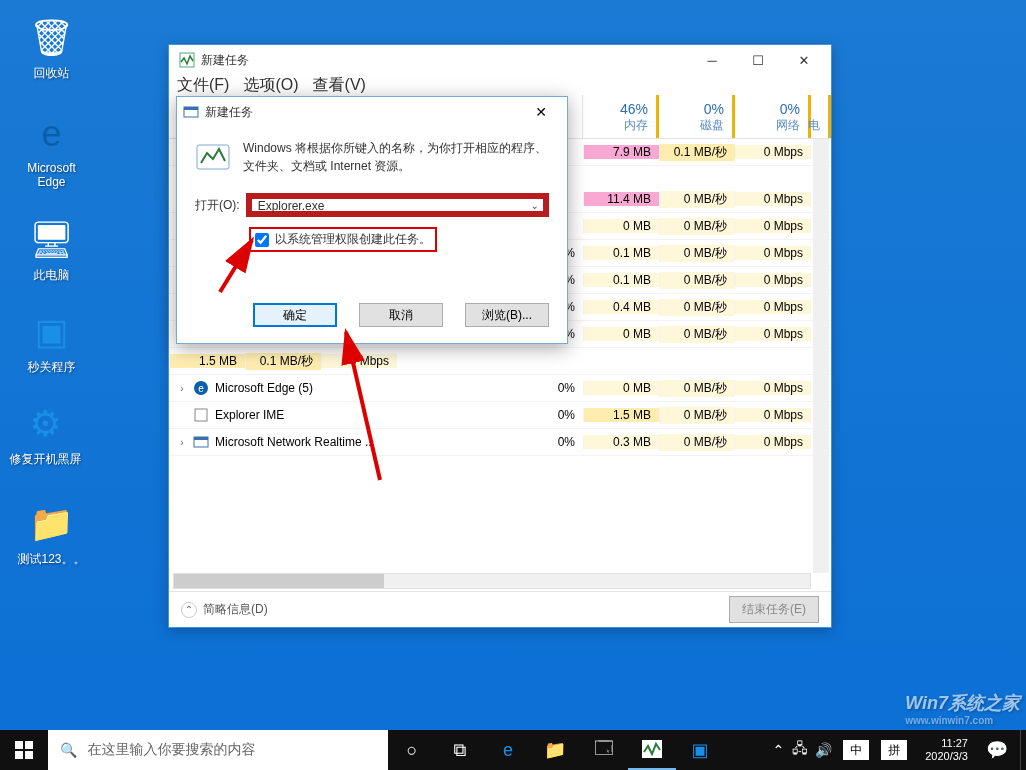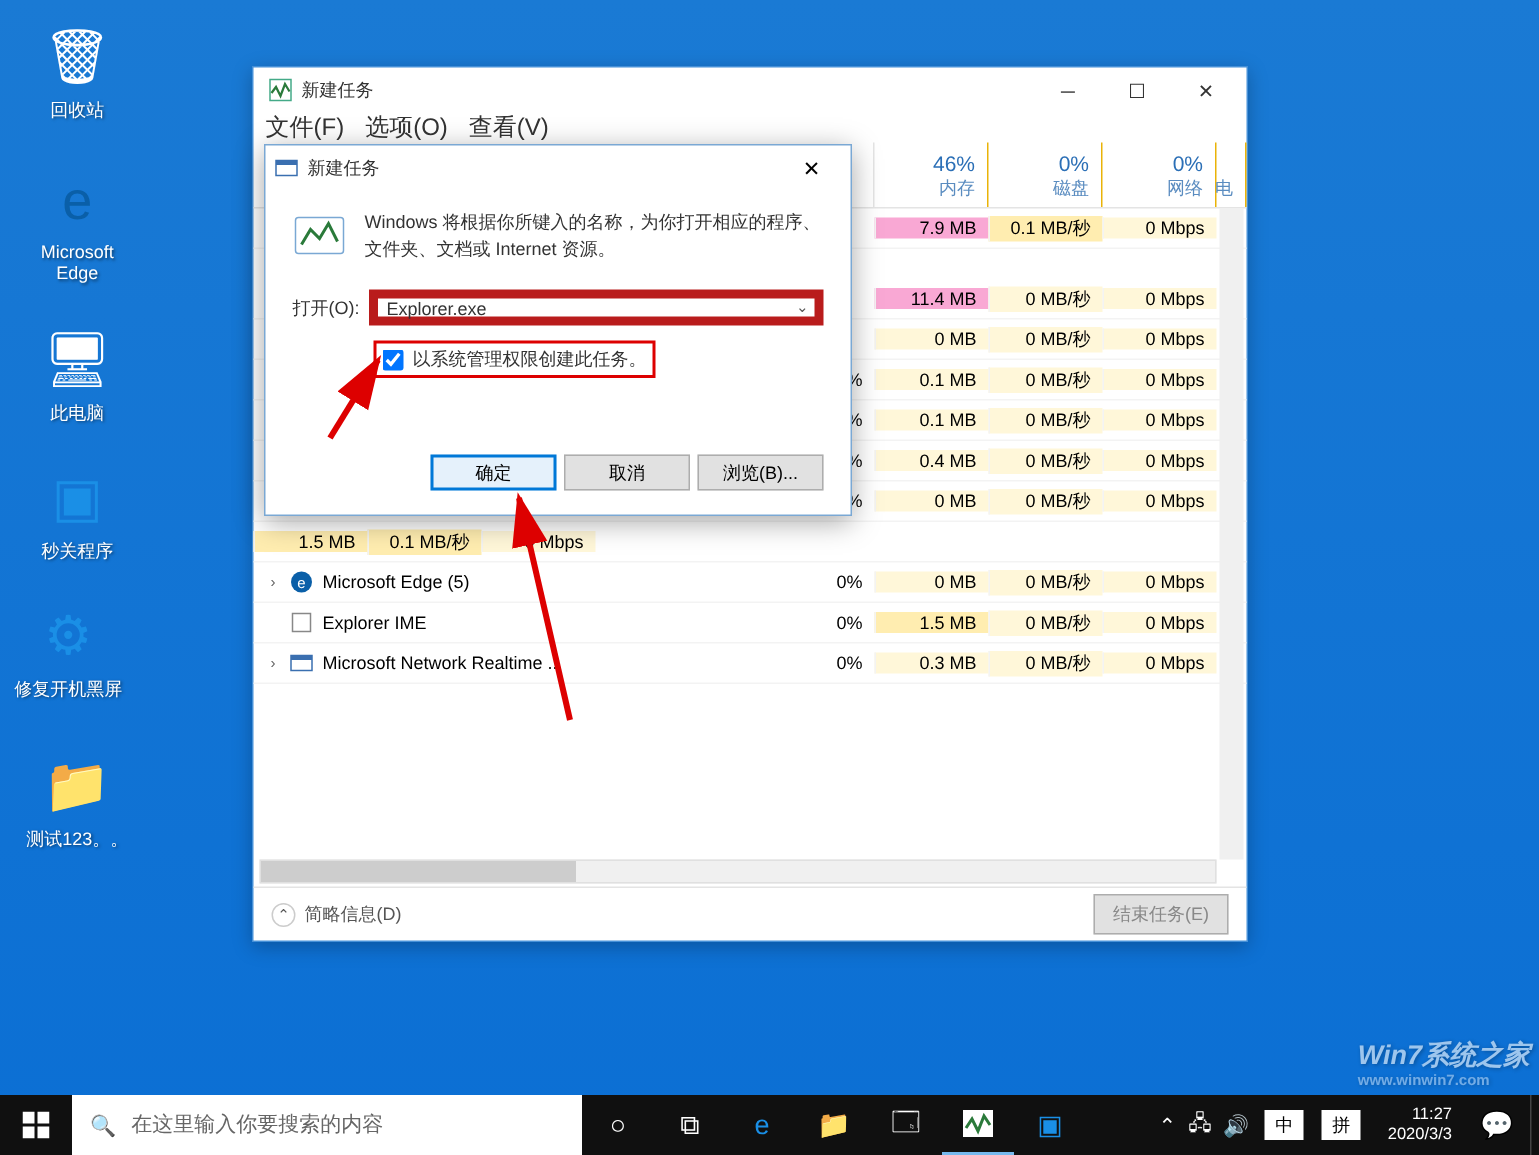--- a/index.html
+++ b/index.html
@@ -15,21 +15,21 @@
 .tm-titlebar { height: 30px; display: flex; align-items: center; padding: 0 4px; }
 .tm-titlebar .ico { width: 16px; height: 16px; margin: 0 6px; }
 .tm-titlebar .title { font-size: 12px; color: #333; flex: 1; }
 .tm-ctrl { width: 46px; height: 30px; display: flex; align-items: center; justify-content: center; font-size: 13px; color: #333; cursor: pointer; }
 .tm-menubar { height: 20px; display: flex; align-items: center; padding: 0 8px; font-size: 16px; color: #333; gap: 14px; }
 .tm-content { position: relative; height: calc(100% - 50px); }
 
 
 .tm-table { font-size: 12px; }
 .tm-head { display: flex; height: 44px; border-bottom: 1px solid #e4e4e4; }
-.tm-head .c { border-right: 1px solid #eab308; display: flex; flex-direction: column; justify-content: flex-end; align-items: flex-end; padding: 4px 8px; }
+.tm-head .c { border-right: 3px solid #eab308; display: flex; flex-direction: column; justify-content: flex-end; align-items: flex-end; padding: 4px 8px; }
 .tm-head .pct { font-size: 14px; color: #2b6fb6; }
 .tm-head .lbl { font-size: 12px; color: #5a8cc0; }
 .tm-row { display: flex; height: 27px; align-items: center; border-bottom: 1px solid #f3f3f3; }
 .tm-row .name { display: flex; align-items: center; gap: 6px; padding-left: 8px; }
 .tm-row .expand { width: 10px; color: #666; font-size: 10px; text-align: center; }
 .tm-row .pic { width: 16px; height: 16px; display: inline-flex; align-items: center; justify-content: center; }
 .tm-row .num { text-align: right; padding-right: 8px; border-left: 1px solid #f3f3f3; }
 .c1 { width: 76px; } .c2 { width: 76px; } .c3 { width: 76px; } .cName { flex: 1; }
 .shade0 { background: #fff7d9; } .shade1 { background: #ffedb0; } .shade2 { background: #f9a8d4; }
 
@@ -47,21 +47,21 @@
 .dlg-titlebar .title { font-size: 12px; color: #333; flex: 1; }
 .dlg-close { width: 40px; height: 30px; display: flex; align-items: center; justify-content: center; font-size: 14px; cursor: pointer; }
 .dlg-body { padding: 12px 18px; font-size: 12px; color: #333; }
 .dlg-desc { display: flex; gap: 12px; margin-bottom: 18px; }
 .dlg-desc .pic { width: 36px; height: 36px; flex-shrink: 0; }
 .dlg-open-row { display: flex; align-items: center; gap: 6px; margin-bottom: 10px; }
 .dlg-input { flex: 1; height: 24px; border: 6px solid #b91c1c; font-size: 12px; padding: 0 6px; position: relative; }
 .dlg-input .chev { position: absolute; right: 4px; top: 50%; transform: translateY(-50%); font-size: 10px; color: #555; }
 .dlg-check { display: flex; align-items: center; gap: 6px; margin-left: 54px; border: 2px solid #d00; padding: 2px 4px; width: fit-content; }
 .dlg-check input { width: 14px; height: 14px; }
-.dlg-btns { position: absolute; bottom: 16px; right: 18px; display: flex; gap: 5px; }
+.dlg-btns { position: absolute; bottom: 16px; right: 18px; display: flex; gap: 22px; }
 .dlg-btn { width: 84px; height: 24px; border: 1px solid #adadad; background: #e1e1e1; font-size: 12px; cursor: pointer; display: flex; align-items: center; justify-content: center; }
 .dlg-btn.primary { border: 2px solid #0078d7; background: #e5f1fb; }
 
 
 .arrows { position: absolute; inset: 0; pointer-events: none; z-index: 20; }
 
 
 .taskbar { position: absolute; bottom: 0; left: 0; right: 0; height: 40px; background: #101010; display: flex; align-items: center; color: #fff; }
 .start-btn { width: 48px; height: 40px; display: flex; align-items: center; justify-content: center; cursor: pointer; }
 .search-box { width: 340px; height: 40px; background: #fff; display: flex; align-items: center; color: #666; font-size: 14px; padding: 0 12px; gap: 10px; cursor: text; }

